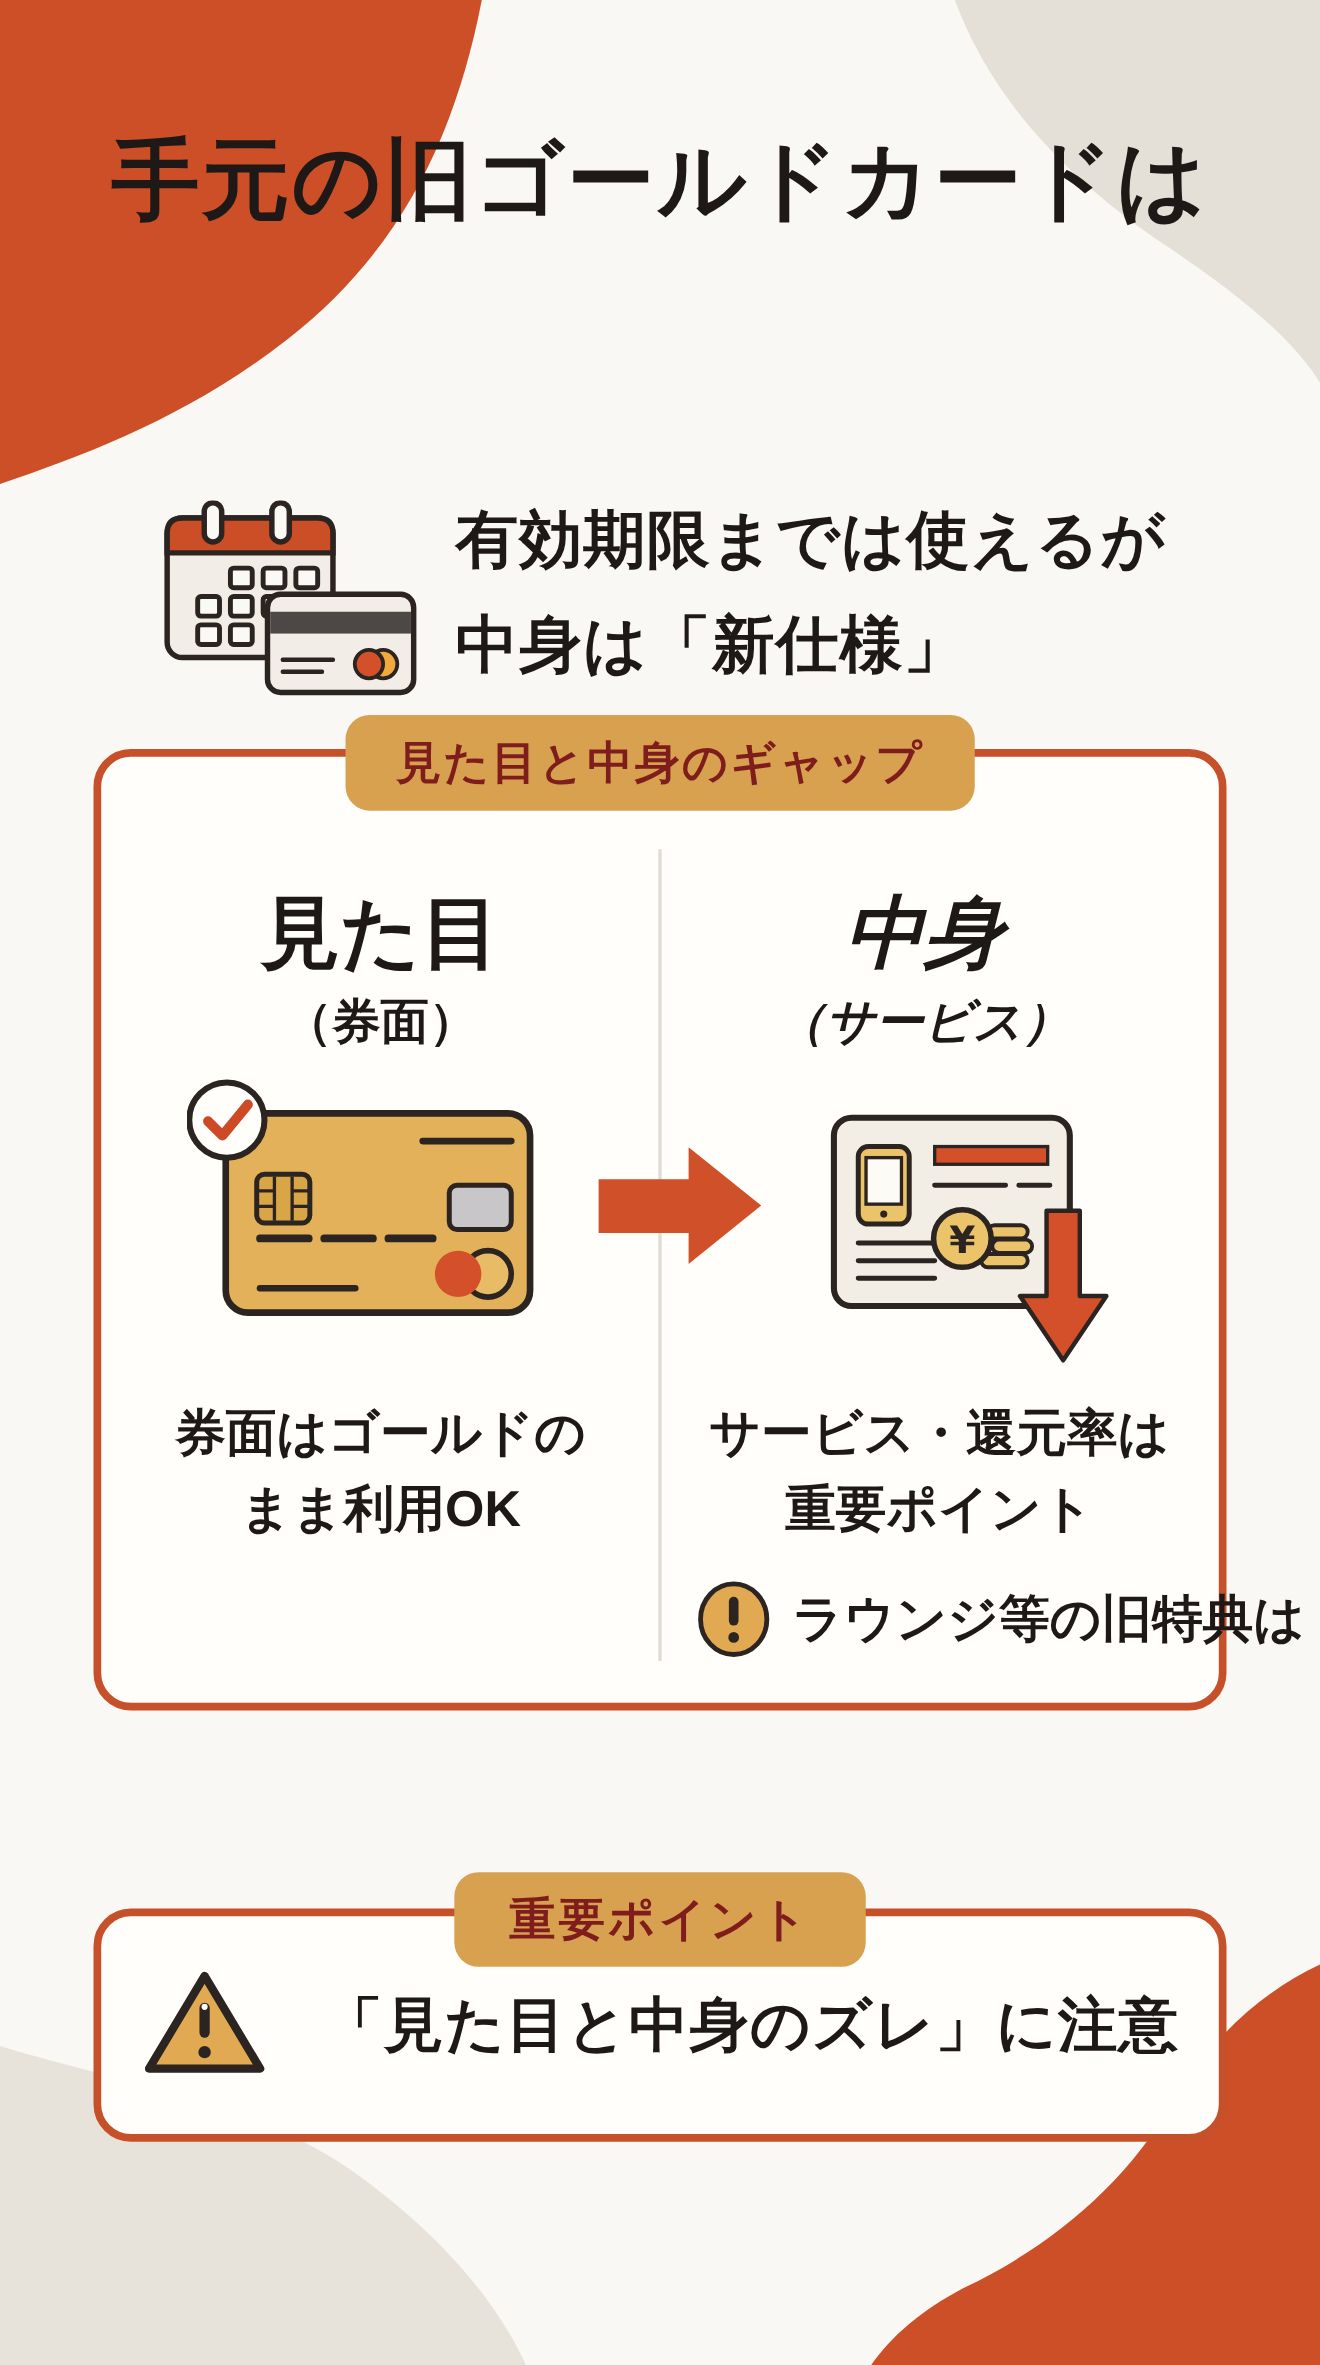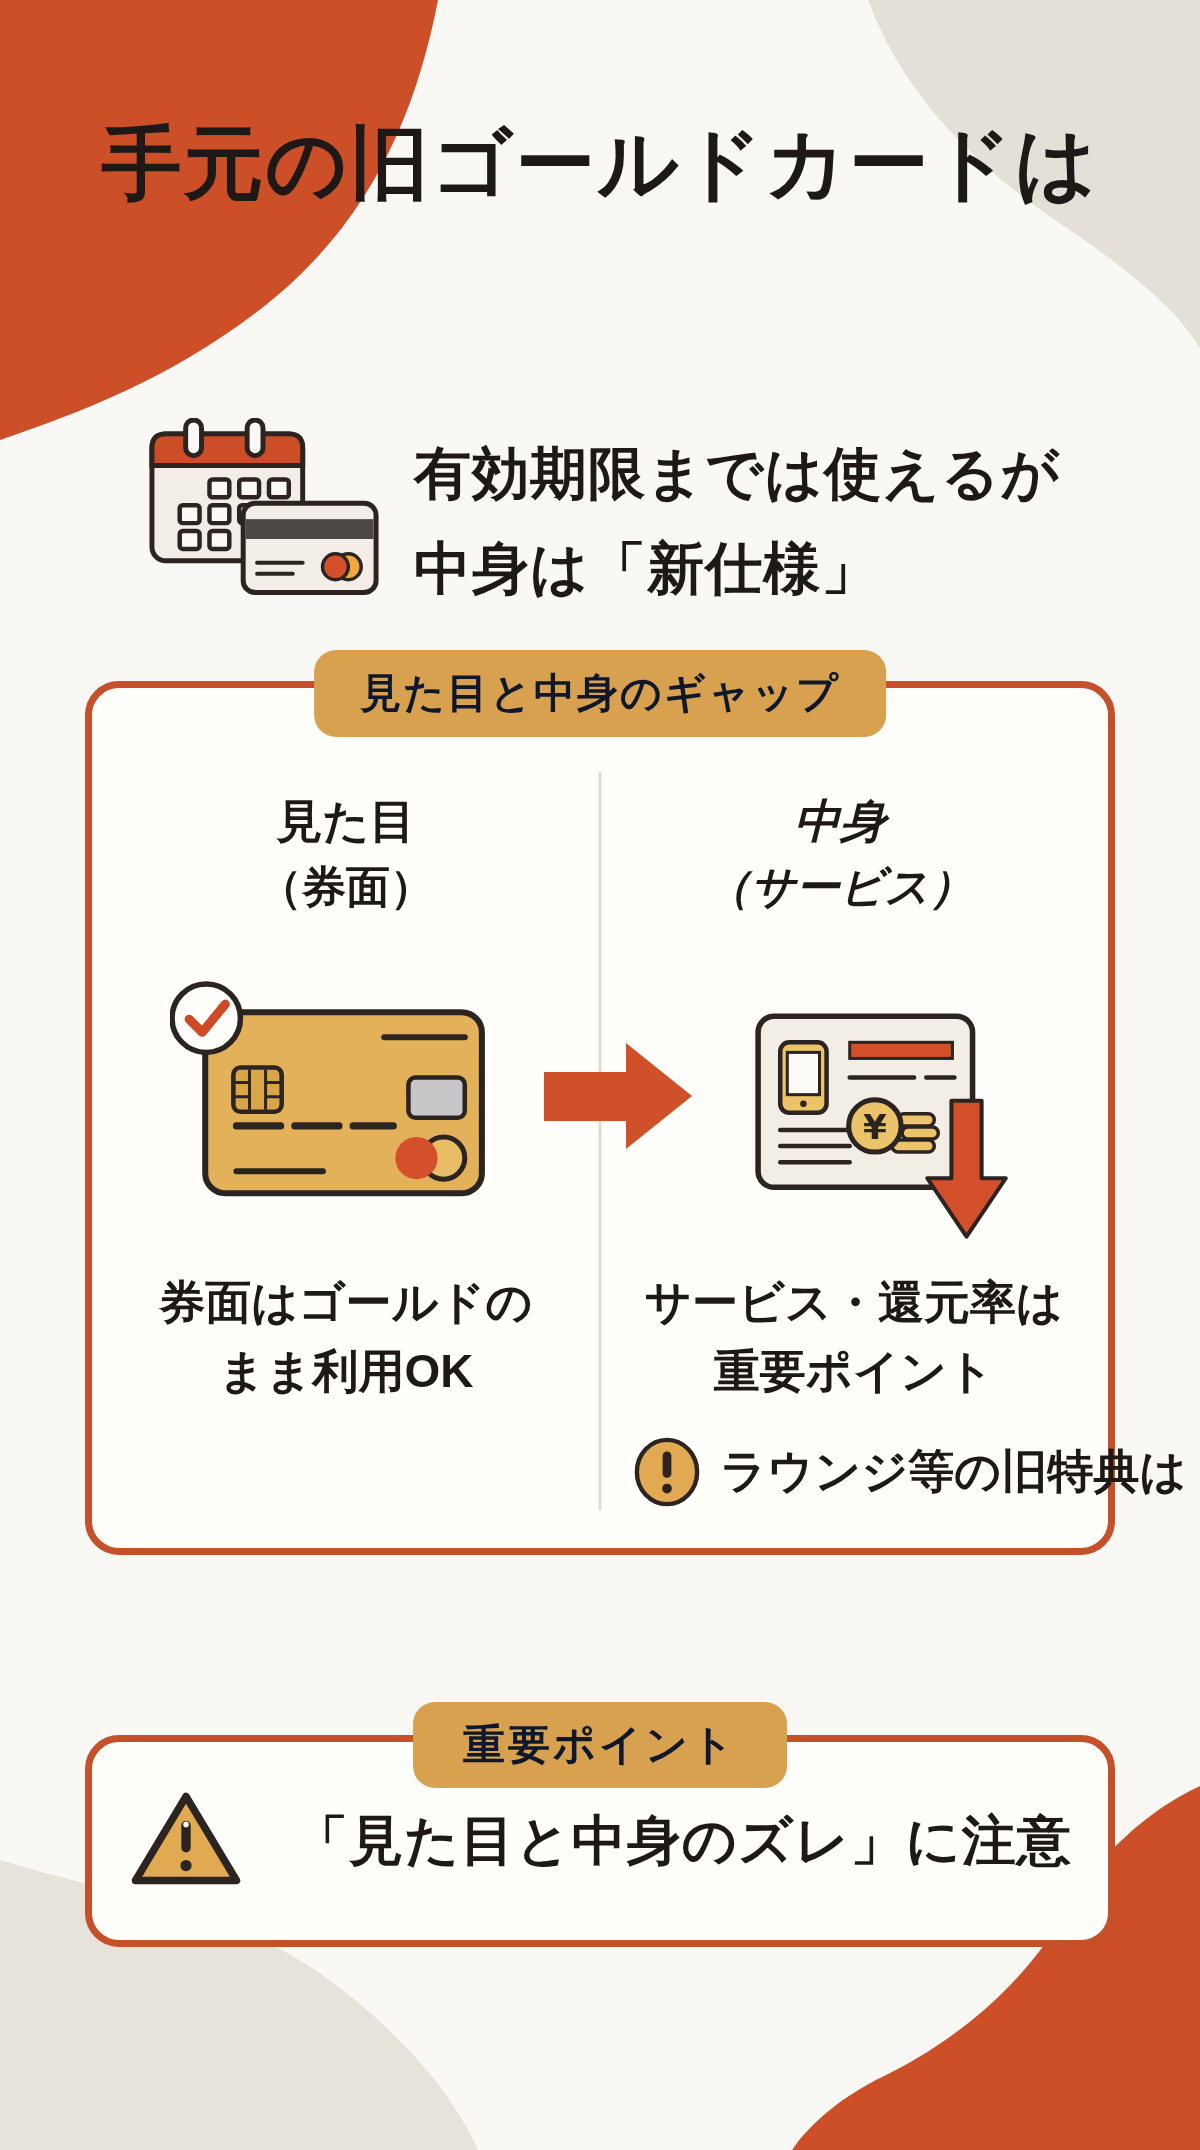--- a/index.html
+++ b/index.html
@@ -6,39 +6,39 @@
   .poster{
     position:relative;width:1200px;height:2150px;margin:0 auto;
     background:#FAF8F4;overflow:hidden;color:#1E1916;
     font-family:"Liberation Sans","DejaVu Sans",sans-serif;font-weight:bold;
   }
   .blobs{position:absolute;left:0;top:0;width:1200px;height:2150px;}
   .title-block{position:absolute;top:120px;left:0;width:100%;text-align:center;}
   .title-line1{font-size:80px;line-height:1.1;letter-spacing:2px;}
   .title-line2{font-size:80px;line-height:1.1;margin-top:30px;letter-spacing:2px;}
 
-  .intro{position:absolute;top:400px;left:146px;display:flex;align-items:center;}
+  .intro{position:absolute;top:418px;left:146px;display:flex;align-items:flex-end;}
   .intro-icon{width:238px;flex:none;}
   .intro-text{margin-left:30px;margin-top:26px;font-size:57px;line-height:1.66;letter-spacing:1px;white-space:nowrap;}
 
   .panel{position:absolute;left:85px;width:1030px;background:#FFFEFB;
     border:7px solid #C65029;border-radius:34px;box-sizing:border-box;}
   .panel-gap{top:681px;height:874px;}
   .panel-point{top:1735px;height:212px;}
 
   .badge{position:absolute;left:50%;transform:translateX(-50%);
-    background:#D7A150;color:#0f172a;white-space:nowrap;border-radius:22px;text-align:right;}
+    background:#D7A150;color:#7f1d1d;white-space:nowrap;border-radius:22px;text-align:right;}
   .badge-gap{top:-38px;font-size:41px;padding:16px 46px;letter-spacing:2px;}
   .badge-point{top:-40px;font-size:42px;padding:15px 50px;letter-spacing:3px;}
 
   .divider{position:absolute;left:50%;top:84px;bottom:38px;width:3px;background:#E0DCD4;transform:translateX(-50%);}
 
   .col-head{position:absolute;top:108px;width:50%;text-align:center;}
   .col-head.left{left:0;} .col-head.right{right:14px;font-style:italic;}
-  .col-heading{font-size:46px;line-height:1.12;}
+  .col-heading{font-size:72px;line-height:1.12;margin-top:13px;}
   .col-sub{font-size:44px;margin-top:10px;}
 
   .illus-left{position:absolute;left:78px;top:292px;width:332px;}
   .illus-right{position:absolute;left:653px;top:307px;width:292px;}
   .gap-arrow{position:absolute;left:452px;top:355px;width:148px;}
 
   .caption{position:absolute;top:580px;width:50%;text-align:center;font-size:46px;line-height:1.5;white-space:nowrap;}
   .caption.left{left:0;} .caption.right{right:0;}
 
   .note{position:absolute;left:540px;top:748px;display:flex;align-items:center;}

